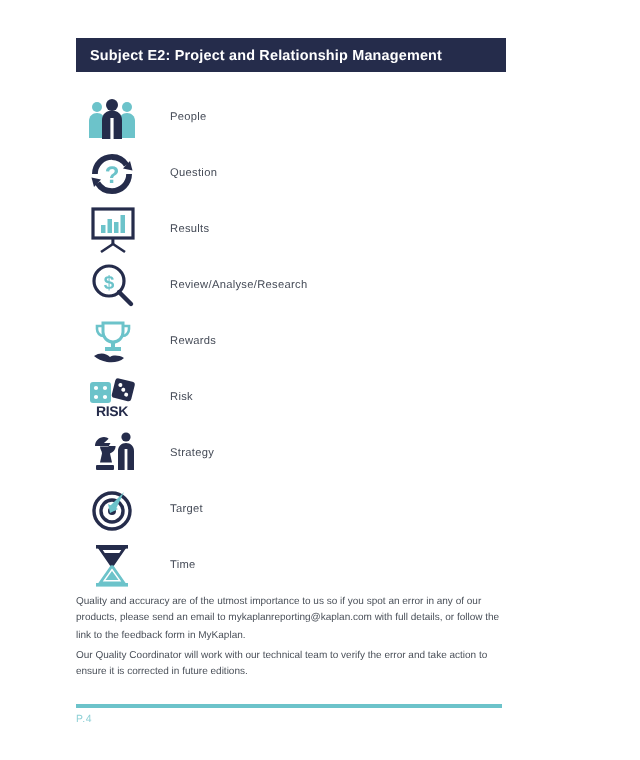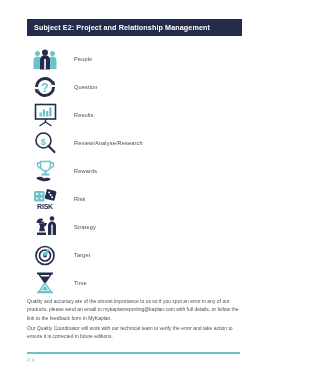--- a/index.html
+++ b/index.html
@@ -10,21 +10,21 @@
   body {
     width: 268px;
     height: 380px;
     overflow: hidden;
     font-family: "Liberation Sans", sans-serif;
     color: #3a3f4a;
     position: relative;
   }
   .page {
     position: absolute;
-    left: 0; top: 0;
+    left: 11px; top: 0;
     width: 268px;
     height: 364px;
     background: #ffffff;
     box-sizing: border-box;
   }
   
   .header-bar {
     position: absolute;
     left: 27px;
     top: 19px;

